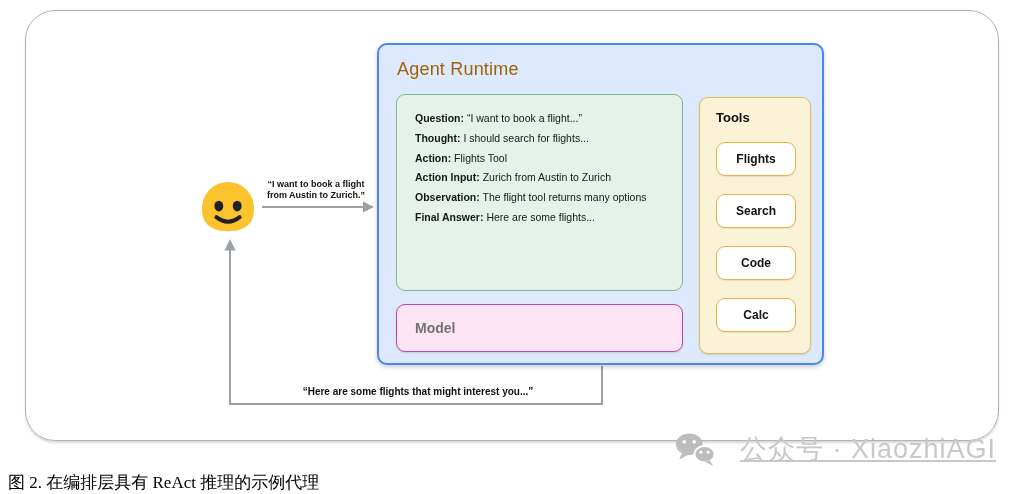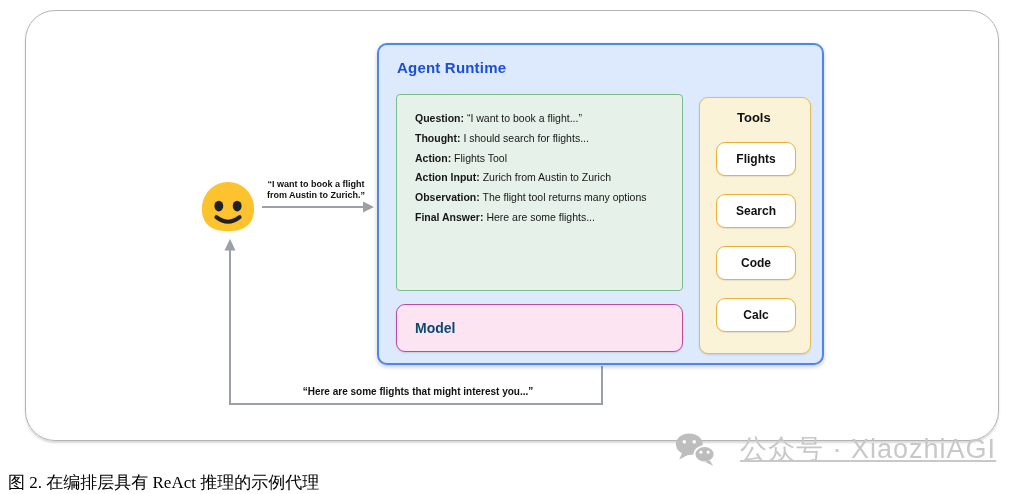--- a/index.html
+++ b/index.html
@@ -35,41 +35,41 @@
   .emoji{position:absolute;left:197px;top:179px;width:62px;height:56px;}
   .request-text{
     position:absolute;left:260px;top:179px;width:112px;
     font-size:9px;font-weight:700;line-height:11px;text-align:center;color:#111;
   }
   .runtime-box{
     position:absolute;left:377px;top:43px;width:447px;height:322px;
     background:var(--runtime-bg);border:2px solid var(--runtime-border);border-radius:10px;
     box-shadow:0 2px 4px rgba(60,64,67,.28);box-sizing:border-box;
   }
-  .runtime-title{position:absolute;left:18px;top:14px;font-size:15px;font-weight:700;color:#1d4ed8;letter-spacing:.2px;}
+  .runtime-title{position:absolute;left:18px;top:14px;font-size:18px;font-weight:400;color:#a16207;letter-spacing:.2px;}
   .trace-box{
     position:absolute;left:17px;top:49px;width:287px;height:197px;
-    background:var(--trace-bg);border:1.5px solid var(--trace-border);border-radius:4px;
+    background:var(--trace-bg);border:1.5px solid var(--trace-border);border-radius:9px;
     box-sizing:border-box;padding:14px 12px 4px 18px;
   }
   .trace-line{font-size:10.5px;line-height:19.8px;color:#161616;white-space:nowrap;}
   .trace-line b{font-weight:700;}
   .model-box{
     position:absolute;left:17px;top:259px;width:287px;height:48px;
     background:var(--model-bg);border:1.5px solid var(--model-border);border-radius:9px;
     box-sizing:border-box;display:flex;align-items:center;padding-left:18px;
     box-shadow:0 1px 2px rgba(0,0,0,.12);
   }
-  .model-label{font-size:14px;font-weight:700;color:#0c4a6e;}
+  .model-label{font-size:14px;font-weight:700;color:#737373;}
   .tools-panel{
     position:absolute;left:320px;top:52px;width:112px;height:257px;
     background:var(--tools-bg);border:1.5px solid var(--tools-border);border-radius:9px;
     box-sizing:border-box;box-shadow:0 1px 2px rgba(0,0,0,.12);
   }
-  .tools-title{position:absolute;left:16px;top:12px;font-size:13px;font-weight:700;color:#0d0d0d;margin-left:21px;}
+  .tools-title{position:absolute;left:16px;top:12px;font-size:13px;font-weight:700;color:#0d0d0d;}
   .tool-button{
     position:absolute;left:16px;width:80px;height:34px;
     background:var(--tool-button-bg);border:1.5px solid var(--tool-button-border);border-radius:9px;
     font-family:inherit;font-size:12px;font-weight:600;color:#111;
     display:flex;align-items:center;justify-content:center;cursor:pointer;
     box-shadow:0 1px 1px rgba(0,0,0,.08);
   }
   .tool-button:nth-of-type(1){top:44px;}
   .response-text{
     position:absolute;left:298px;top:386px;width:240px;text-align:center;

